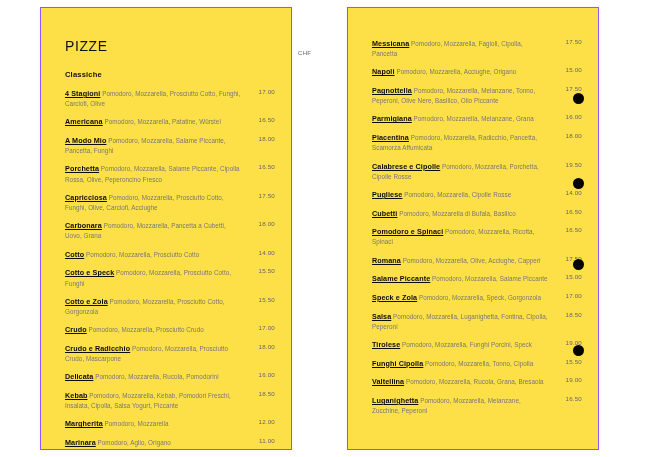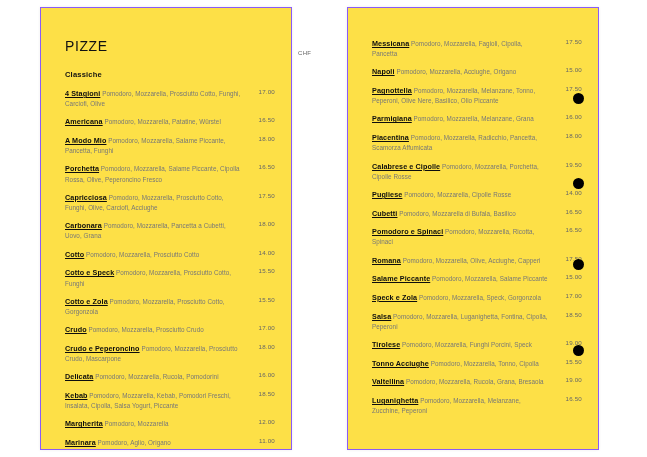--- a/index.html
+++ b/index.html
@@ -144,21 +144,21 @@
             </div>
             <div class="item">
               <div class="item-text"><span class="item-name">Cotto e Zola</span><span> Pomodoro, Mozzarella, Prosciutto Cotto, Gorgonzola</span></div>
               <div class="item-price">15.50</div>
             </div>
             <div class="item">
               <div class="item-text"><span class="item-name">Crudo</span><span> Pomodoro, Mozzarella, Prosciutto Crudo</span></div>
               <div class="item-price">17.00</div>
             </div>
             <div class="item">
-              <div class="item-text"><span class="item-name">Crudo e Peperoncino</span><span> Pomodoro, Mozzarella, Prosciutto Crudo, Mascarpone</span></div>
+              <div class="item-text"><span class="item-name">Crudo e Radicchio</span><span> Pomodoro, Mozzarella, Prosciutto Crudo, Mascarpone</span></div>
               <div class="item-price">18.00</div>
             </div>
             <div class="item">
               <div class="item-text"><span class="item-name">Delicata</span><span> Pomodoro, Mozzarella, Rucola, Pomodorini</span></div>
               <div class="item-price">16.00</div>
             </div>
             <div class="item">
               <div class="item-text"><span class="item-name">Kebab</span><span> Pomodoro, Mozzarella, Kebab, Pomodori Freschi, Insalata, Cipolla, Salsa Yogurt, Piccante</span></div>
               <div class="item-price">18.50</div>
             </div>
@@ -233,21 +233,21 @@
           </div>
           <div class="item">
             <div class="item-text"><span class="item-name">Salsa</span><span> Pomodoro, Mozzarella, Luganighetta, Fontina, Cipolla, Peperoni</span></div>
             <div class="item-price">18.50</div>
           </div>
           <div class="item">
             <div class="item-text"><span class="item-name">Tirolese</span><span> Pomodoro, Mozzarella, Funghi Porcini, Speck</span></div>
             <div class="item-price">19.00</div>
           </div>
           <div class="item">
-            <div class="item-text"><span class="item-name">Tonno Acciughe</span><span> Pomodoro, Mozzarella, Tonno, Cipolla</span></div>
+            <div class="item-text"><span class="item-name">Funghi Cipolla</span><span> Pomodoro, Mozzarella, Tonno, Cipolla</span></div>
             <div class="item-price">15.50</div>
           </div>
           <div class="item">
             <div class="item-text"><span class="item-name">Valtellina</span><span> Pomodoro, Mozzarella, Rucola, Grana, Bresaola</span></div>
             <div class="item-price">19.00</div>
           </div>
           <div class="item">
             <div class="item-text"><span class="item-name">Luganighetta</span><span> Pomodoro, Mozzarella, Melanzane, Zucchine, Peperoni</span></div>
             <div class="item-price">16.50</div>
           </div>

